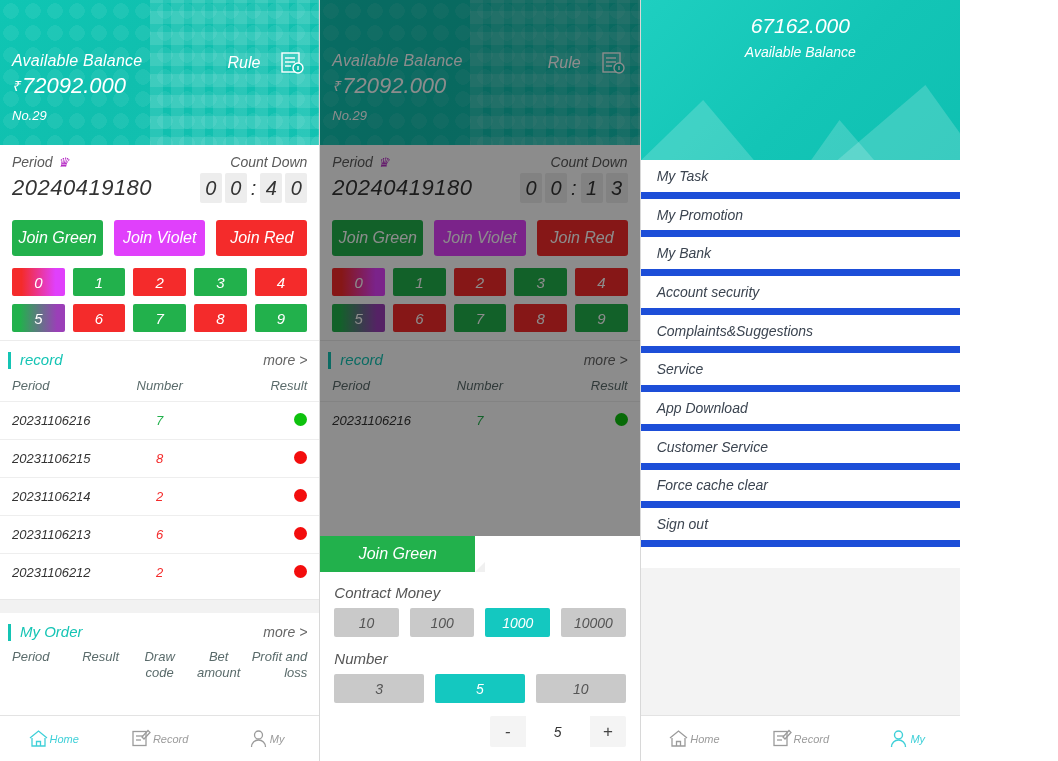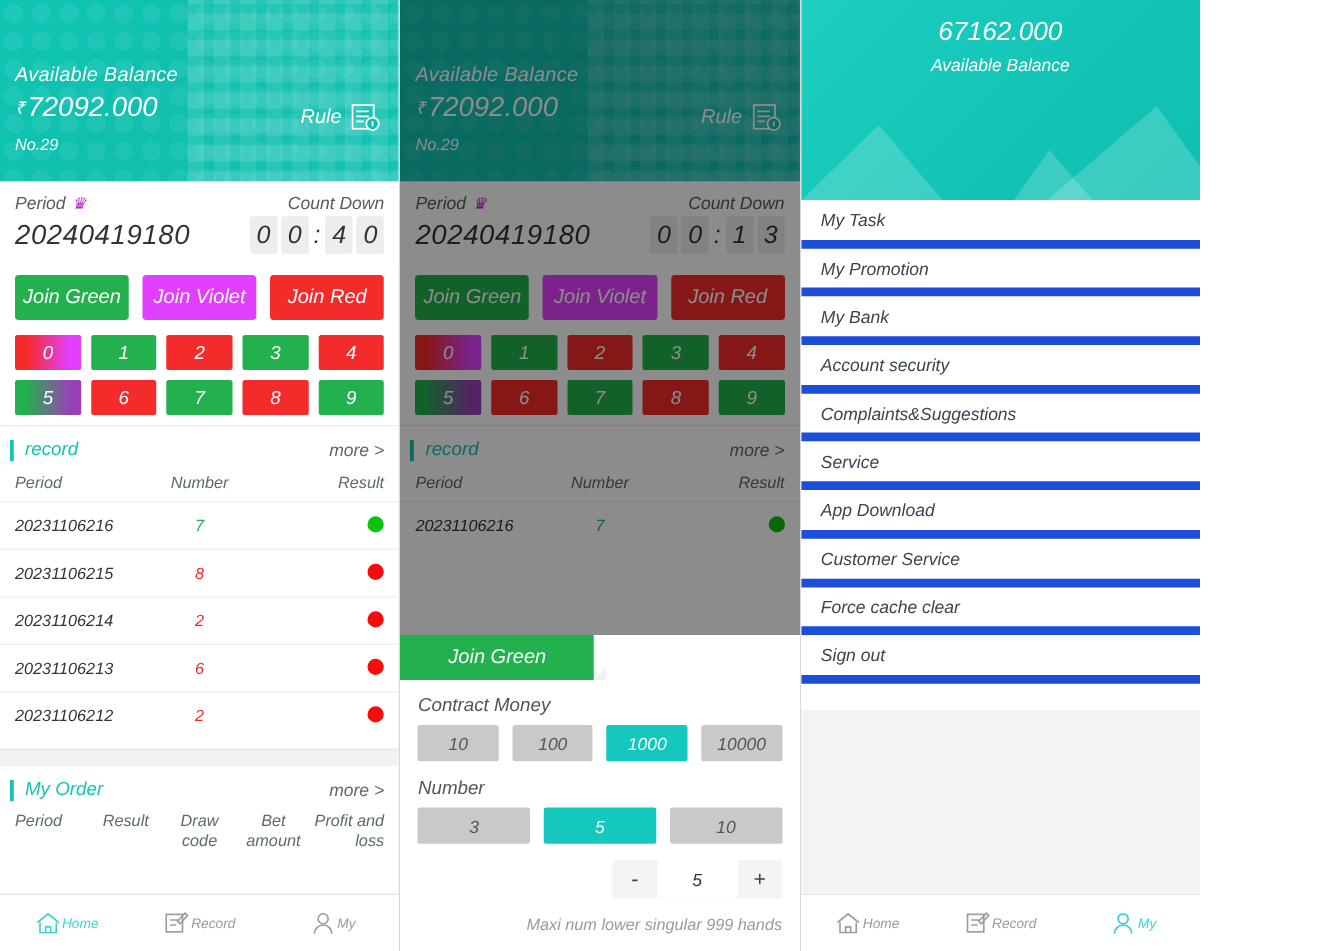--- a/index.html
+++ b/index.html
@@ -21,21 +21,21 @@
   .hdr .pattern2 { position:absolute; left:150px; top:-10px; width:230px; height:170px;
     background-image: linear-gradient(rgba(255,255,255,.10) 13px, transparent 13px),
                       linear-gradient(90deg, rgba(255,255,255,.10) 13px, transparent 13px);
     background-size: 21px 21px; }
   .hdr-inner { position: relative; z-index: 2; padding: 52px 14px 0 12px; }
   .hdr-row { display:flex; justify-content:space-between; align-items:flex-start; }
   .bal-label { color:#fff; font-size:16px; letter-spacing:.2px; }
   .bal-amt { color:#fff; font-size:22px; margin-top:3px; font-weight:400; }
   .bal-amt .rs { font-size:14px; vertical-align:2px; margin-right:2px; }
   .hdr-no { color:#fff; font-size:13px; margin-top:9px; }
-  .rule { display:flex; align-items:center; gap:8px; color:#fff; font-size:16px;margin-top:31px; }
+  .rule { display:flex; align-items:center; gap:21px; color:#fff; font-size:16px; }
   .rule svg { display:block; }
 
   
   .period-bar { padding: 9px 12px 11px 12px; background:#fff; }
   .period-top { display:flex; justify-content:space-between; align-items:center; font-size:14px; color:#5a5a5a; }
   .crown { margin-left:5px; font-size:13px; color:#b52bc4; }
   .period-bot { display:flex; justify-content:space-between; align-items:center; margin-top:3px; }
   .period-num { font-size:22px; color:#333; letter-spacing:.5px; }
   .cd { display:flex; align-items:center; gap:3px; }
   .cd .d { background:#ededed; color:#333; font-size:20px; width:22px; height:30px;
@@ -402,21 +402,20 @@
           <div class="chip sel">5</div>
           <div class="chip">10</div>
         </div>
         <div class="stepper">
           <div class="step-box">
             <div class="step-btn">-</div>
             <div class="step-val">5</div>
             <div class="step-btn">+</div>
           </div>
         </div>
-        <div class="m-hint">Maxi num lower singular 999 hands</div>
       </div>
     </div>
   </div>
 
   <div class="panel right">
     <div class="p-hdr">
       <div class="tri t1"></div>
       <div class="tri t3"></div>
       <div class="tri t2"></div>
       <div class="p-bal">

